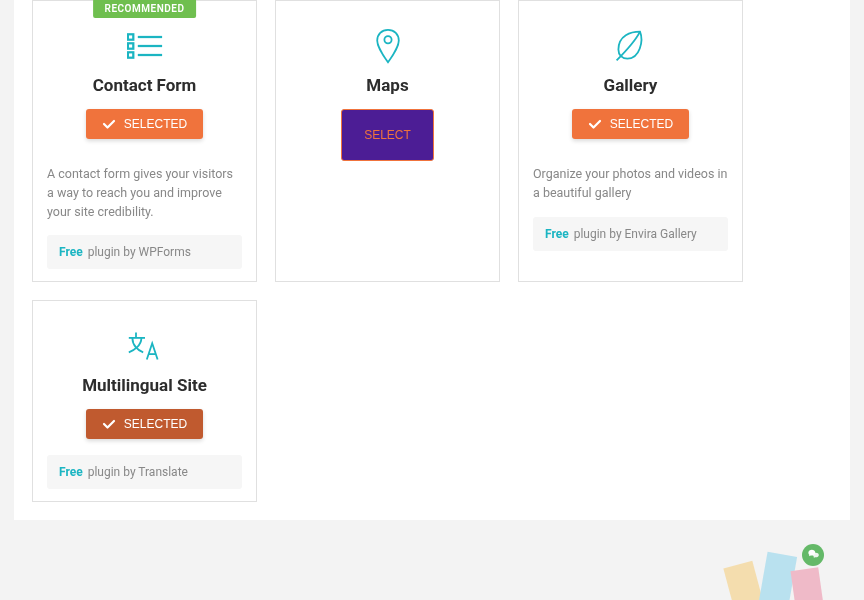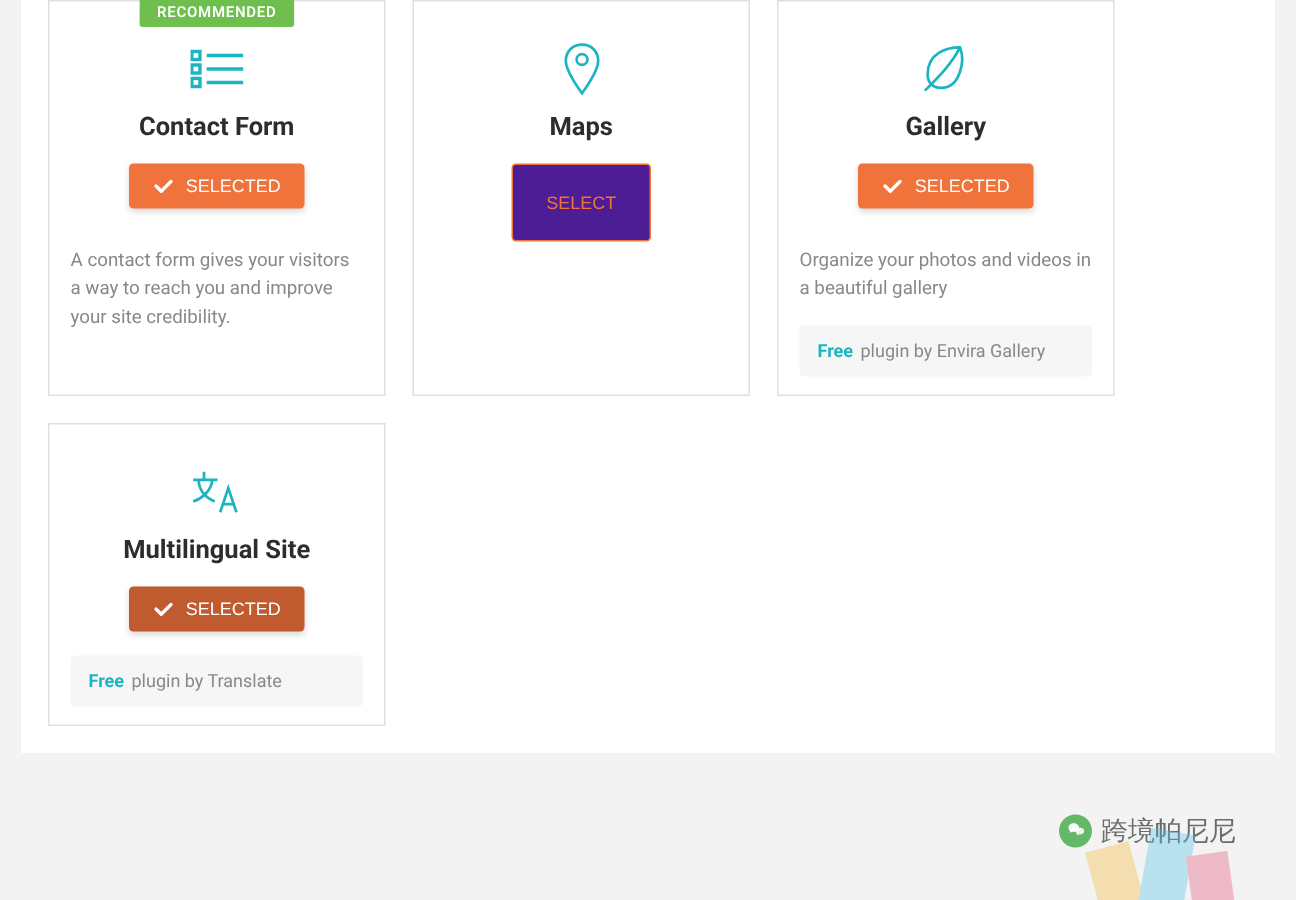--- a/index.html
+++ b/index.html
@@ -169,20 +169,24 @@
         <button class="btn btn-selected">
           <span class="check-icon">
             <svg width="14" height="14" viewBox="0 0 14 14">
                 <path d="M2 7 L5.5 10.5 L12 4" stroke="#fff" stroke-width="2.2" fill="none" stroke-linecap="round" stroke-linejoin="round"></path>
               </svg>
           </span>
           <span>SELECTED</span>
         </button>
       </div>
       <div class="card-desc">A contact form gives your visitors a way to reach you and improve your site credibility.</div>
+      <div class="plugin-box">
+        <span class="free">Free</span>
+        <span>plugin by WPForms</span>
+      </div>
     </div>
 
     <div class="card">
       <div class="card-top">
         <div class="icon-wrap">
           <svg viewBox="0 0 30 40" fill="none" stroke="#1bb5c2" stroke-width="2">
             <path d="M15 2 C8 2 3 7 3 14 C3 22 15 38 15 38 C15 38 27 22 27 14 C27 7 22 2 15 2 Z"></path>
             <circle cx="15" cy="13" r="4"></circle>
           </svg>
         </div>
@@ -249,21 +253,20 @@
   </div>
 </div>
 
 <div class="watermark">
   <span class="wm-icon">
     <svg width="14" height="14" viewBox="0 0 24 24" fill="#fff">
         <path d="M4 8c0-3 3-5 6-5s6 2 6 5-3 5-6 5c-.6 0-1.2-.1-1.8-.2L5 14l.8-2C4.7 11 4 9.6 4 8z"></path>
         <path d="M12 12c0-2.5 2.5-4 5-4s5 1.5 5 4-2.5 4-5 4c-.5 0-1 0-1.5-.1L13 17l.7-1.7C12.6 14.5 12 13.3 12 12z" opacity="0.9"></path>
       </svg>
   </span>
-  <span>跨境帕尼尼</span>
 </div>
 
 <div class="deco-shapes">
   <svg width="110" height="70" viewBox="0 0 110 70">
     <rect x="10" y="20" width="30" height="40" fill="#f7b731" transform="rotate(-15 25 40)"></rect>
     <rect x="45" y="10" width="30" height="50" fill="#4fc1e9" transform="rotate(10 60 35)"></rect>
     <rect x="75" y="25" width="28" height="38" fill="#e8537a" transform="rotate(-8 89 44)"></rect>
   </svg>
 </div>
 

